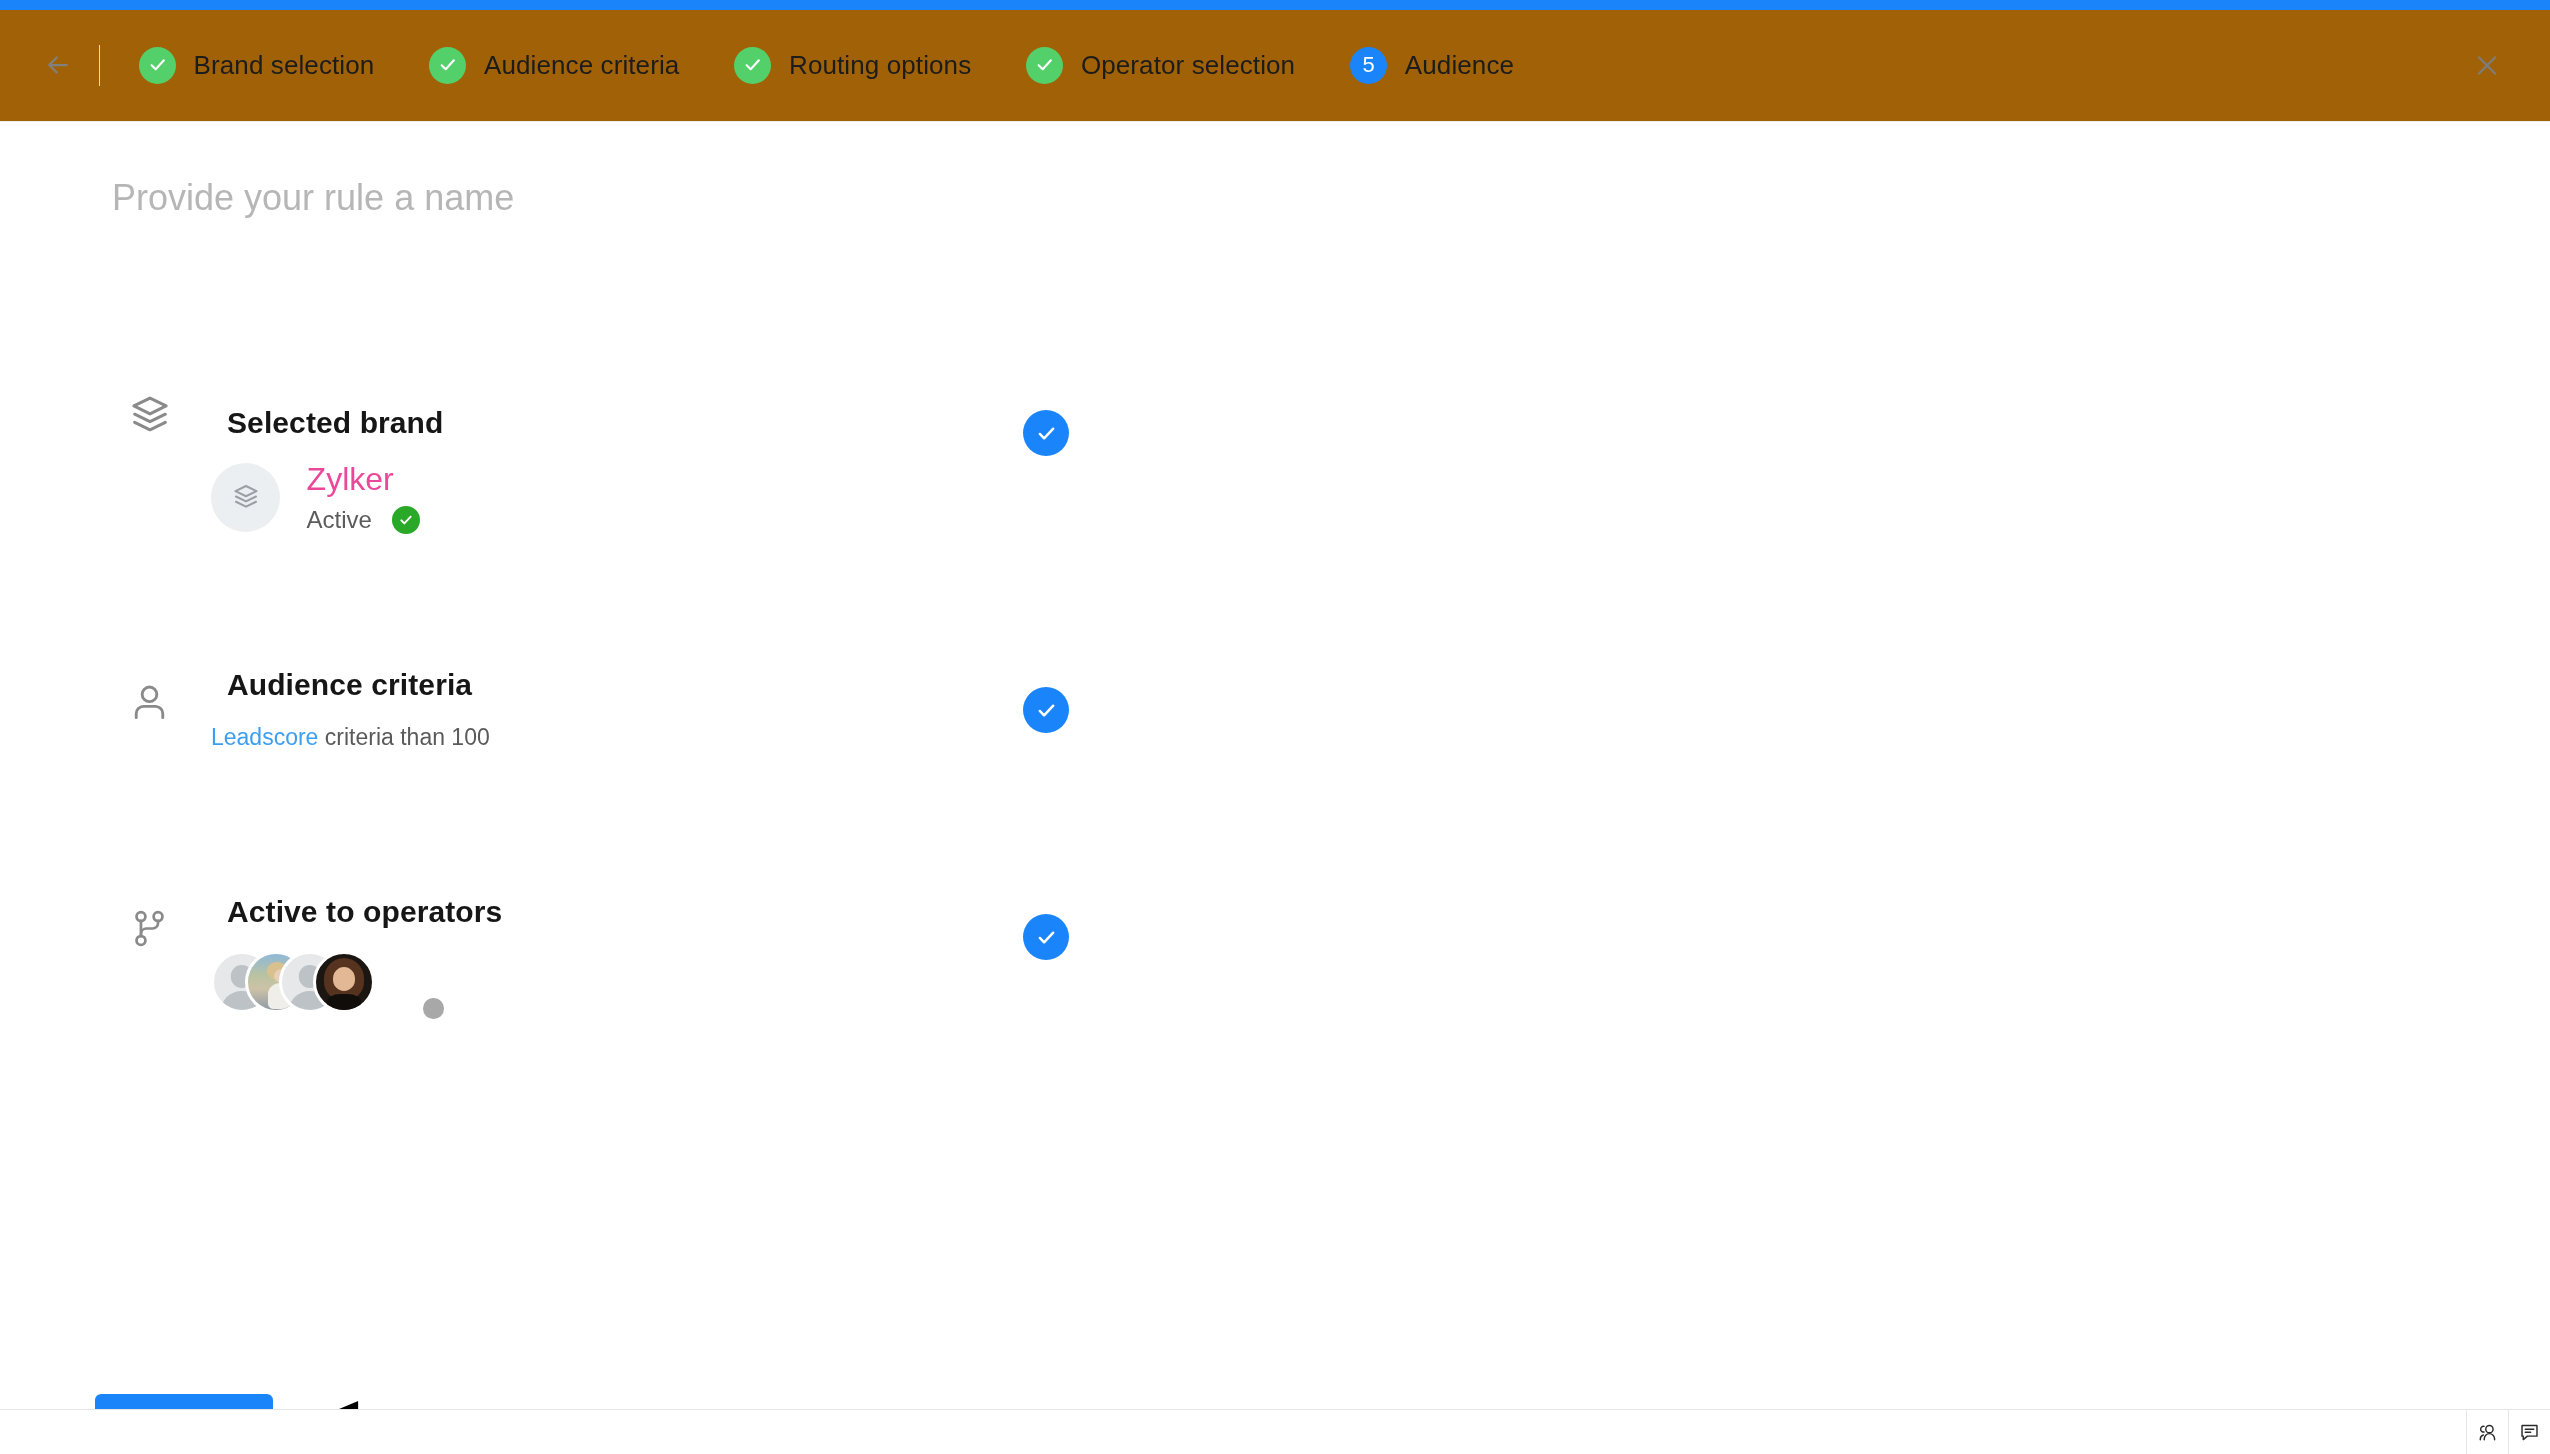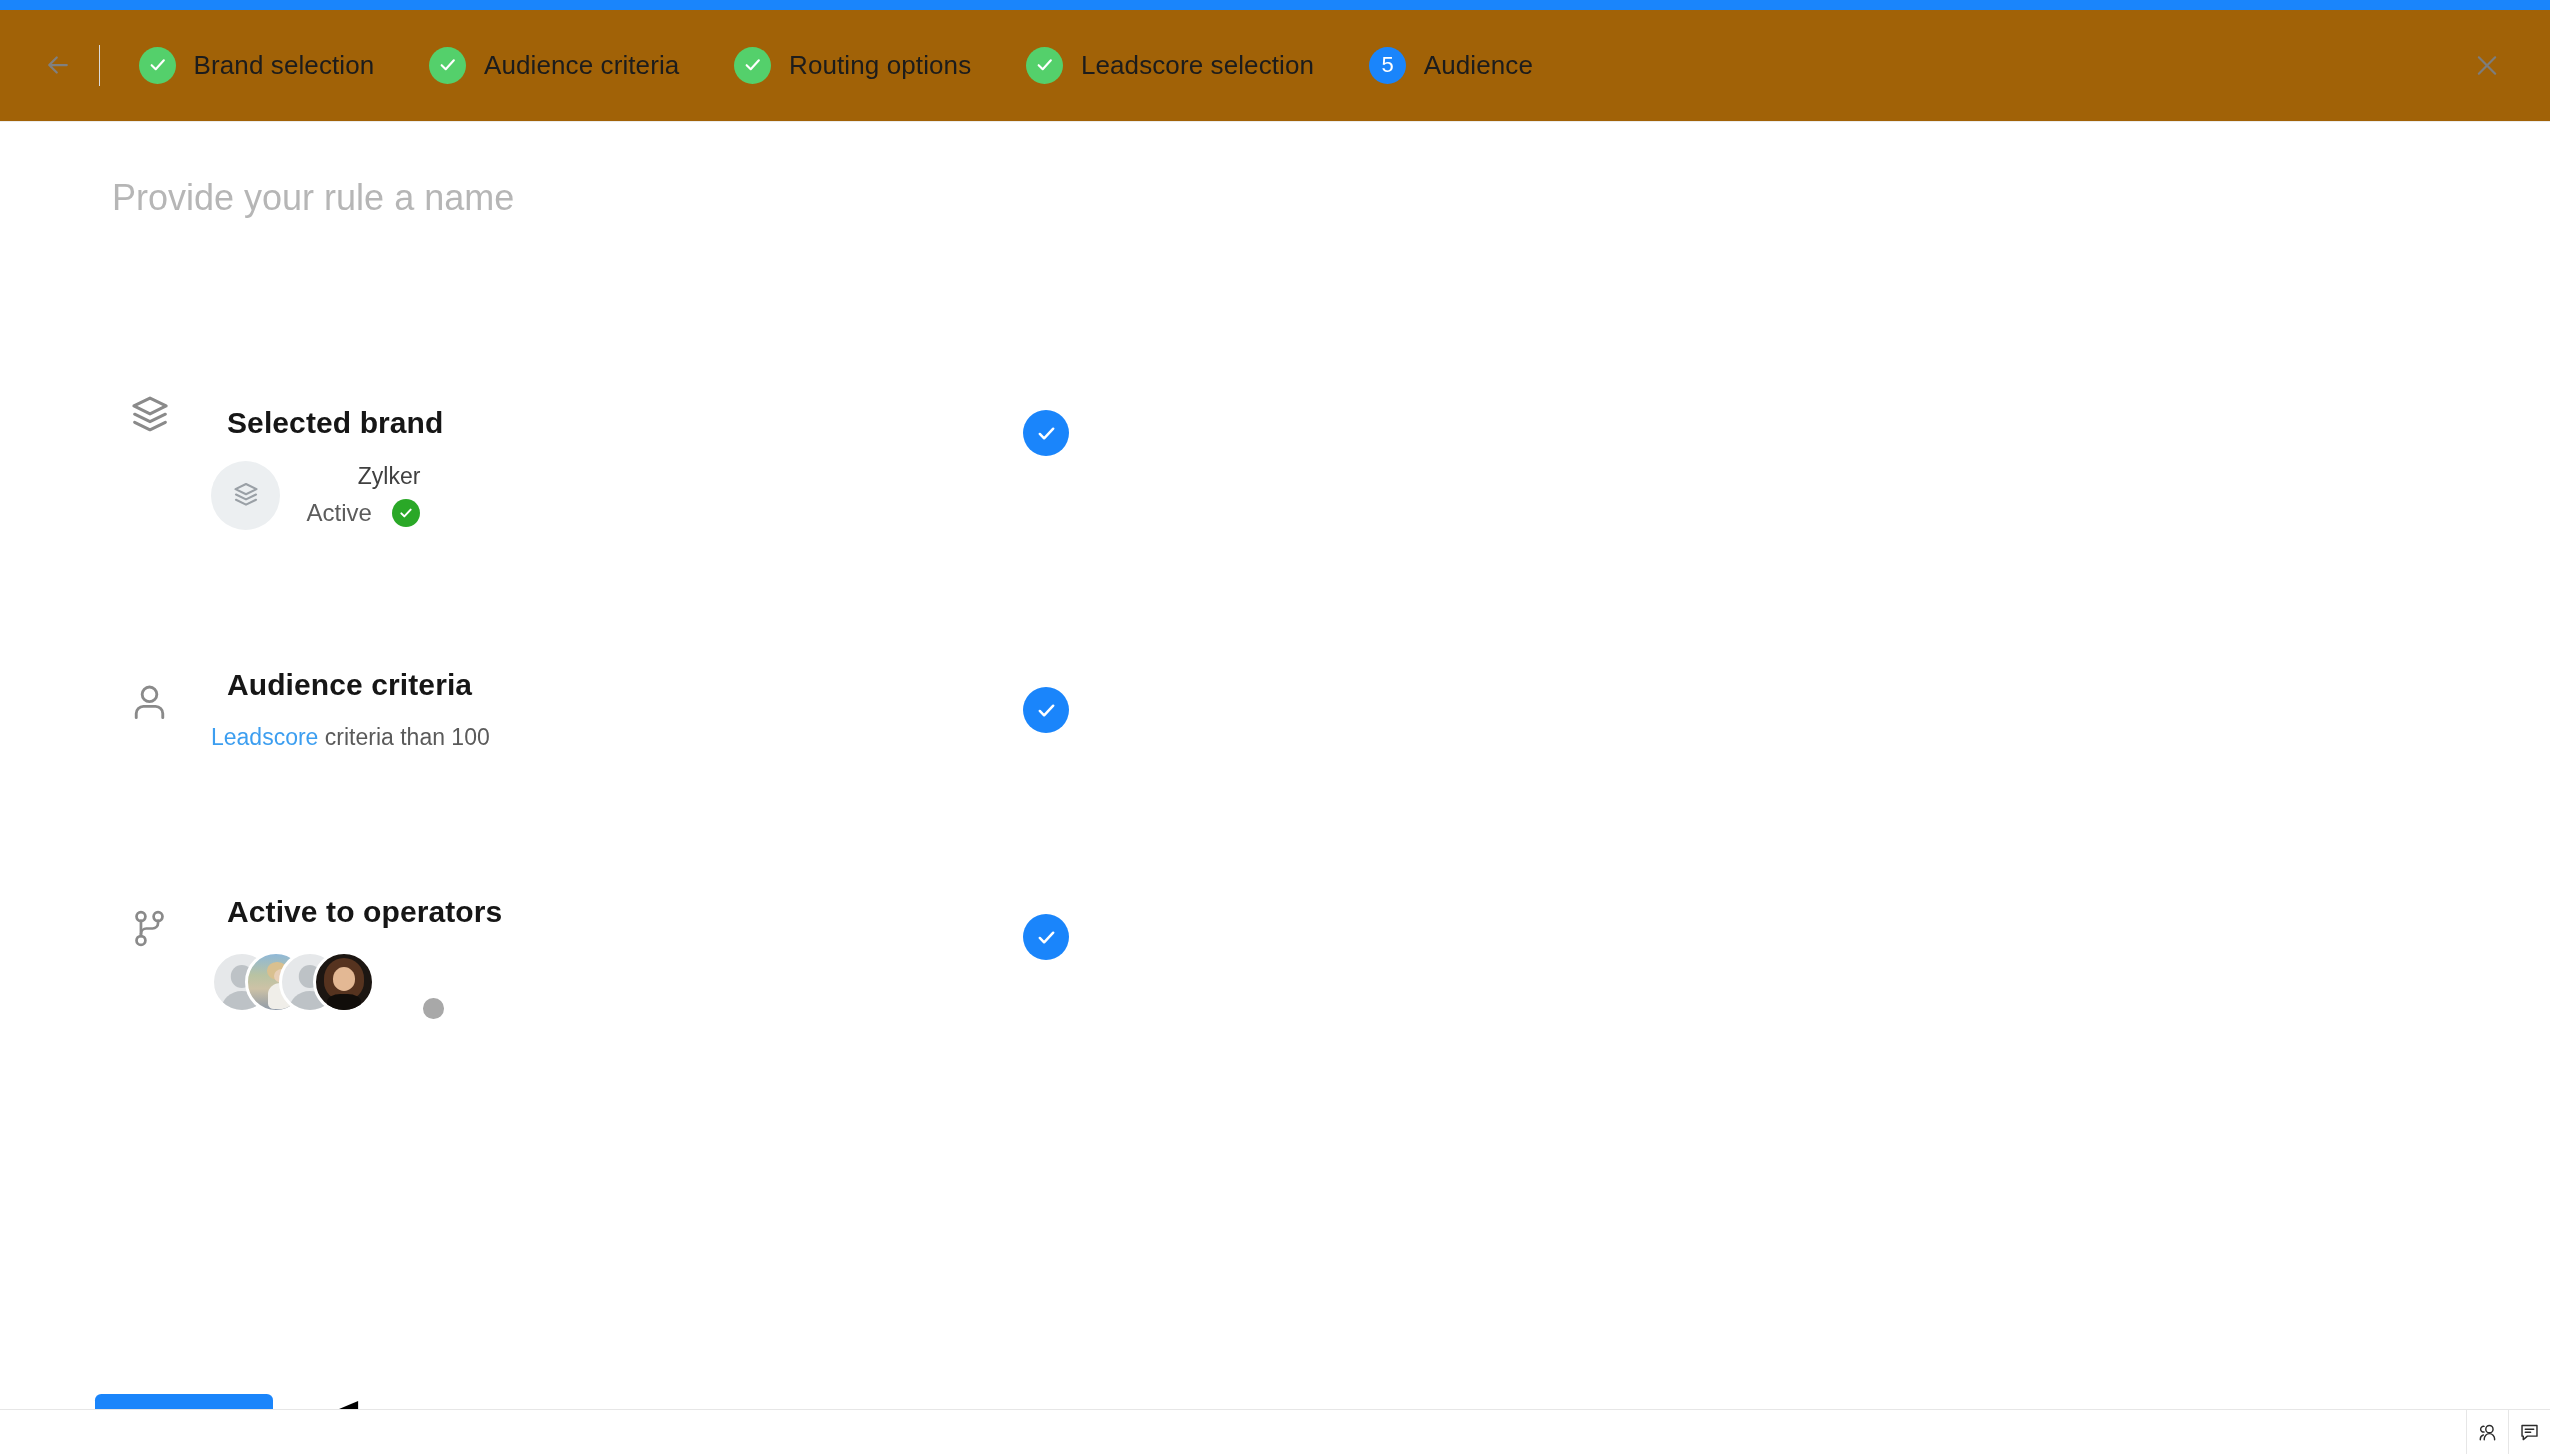--- a/index.html
+++ b/index.html
@@ -155,24 +155,23 @@
   }
   .brand-avatar {
     width: 69px; height: 69px;
     border-radius: 50%;
     background: #eceff1;
     display: flex; align-items: center; justify-content: center;
     flex: 0 0 auto;
   }
   .brand-meta { margin-left: 26.6px; }
   .brand-name {
-    font-size: 23px;
-    color: #404040;
+    font-size: 32px;
+    color: #ec4899;
     line-height: 1.15;
-    text-align: right;
   }
   .brand-status {
     display: flex; align-items: center;
     margin-top: 8.9px;
     gap: 8px;
   }
   .brand-status-text {
     font-size: 24px;
     color: #5c5c5c;
   }
@@ -339,21 +338,21 @@
       </div>
       <div class="step-label">Routing options</div>
     </div>
 
     <div class="step">
       <div class="step-badge done">
         <svg width="19.5" height="19.5" viewBox="0 0 24 24" fill="none">
           <path d="M4.5 12.5l5 5 10-11" stroke="#ffffff" stroke-width="2.6" stroke-linecap="round" stroke-linejoin="round"></path>
         </svg>
       </div>
-      <div class="step-label">Leadscore selection</div>
+      <div class="step-label">Operator selection</div>
     </div>
 
     <div class="step">
       <div class="step-badge current">
         <span class="num">5</span>
       </div>
       <div class="step-label">Audience</div>
     </div>
 
   </div>

